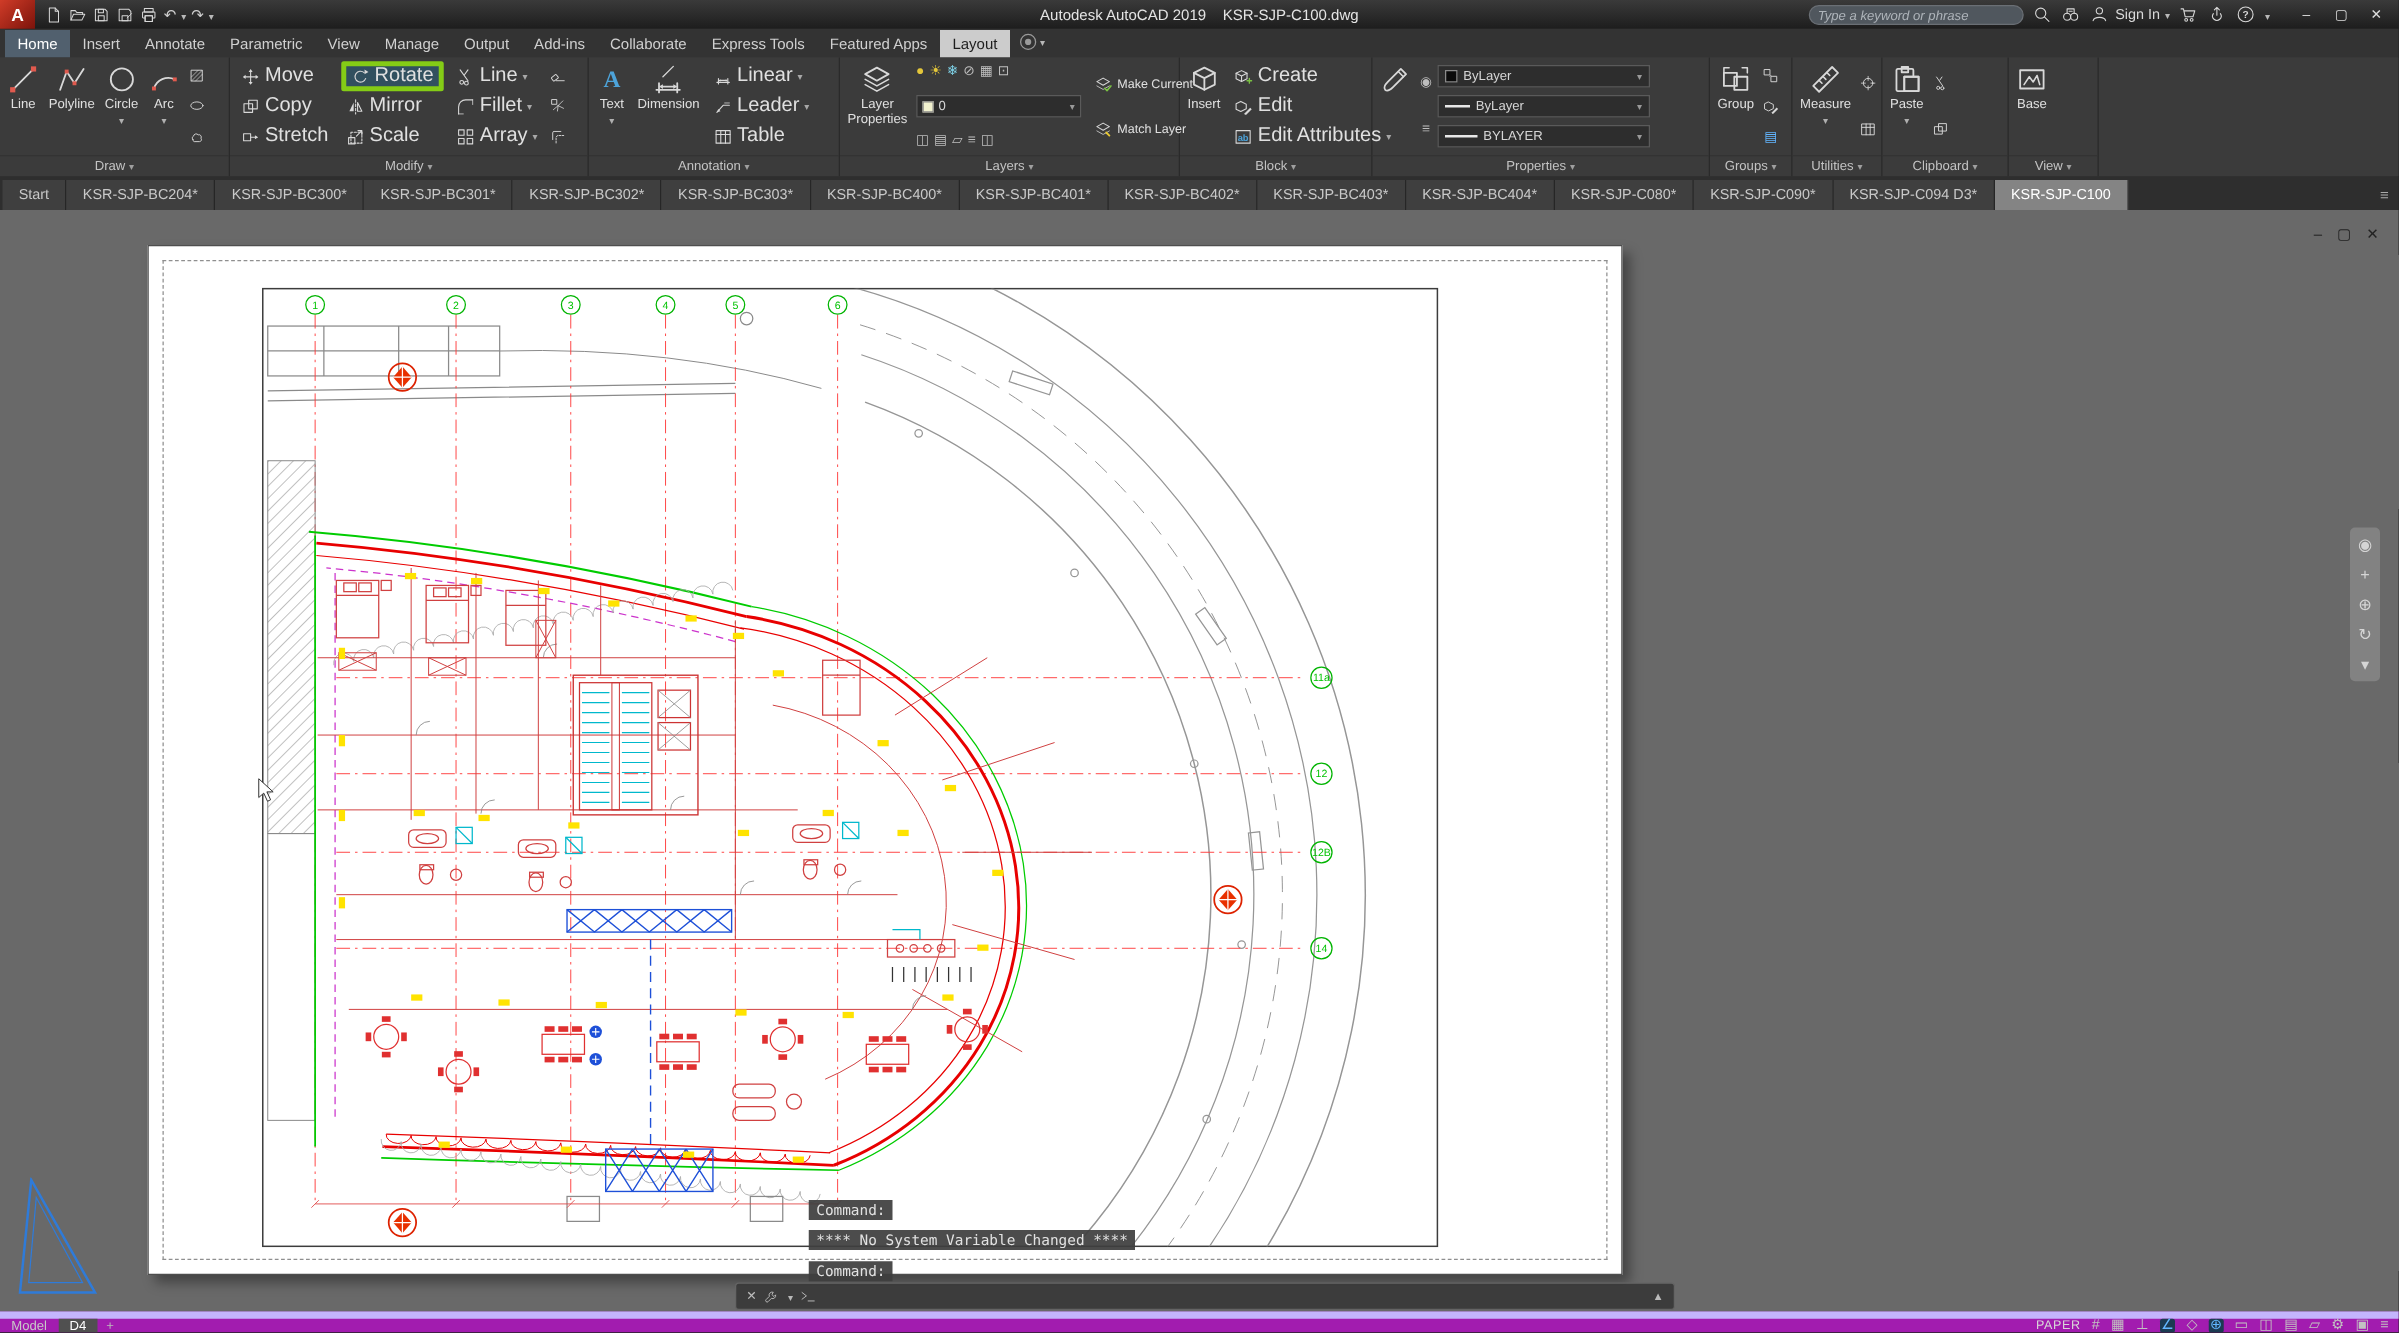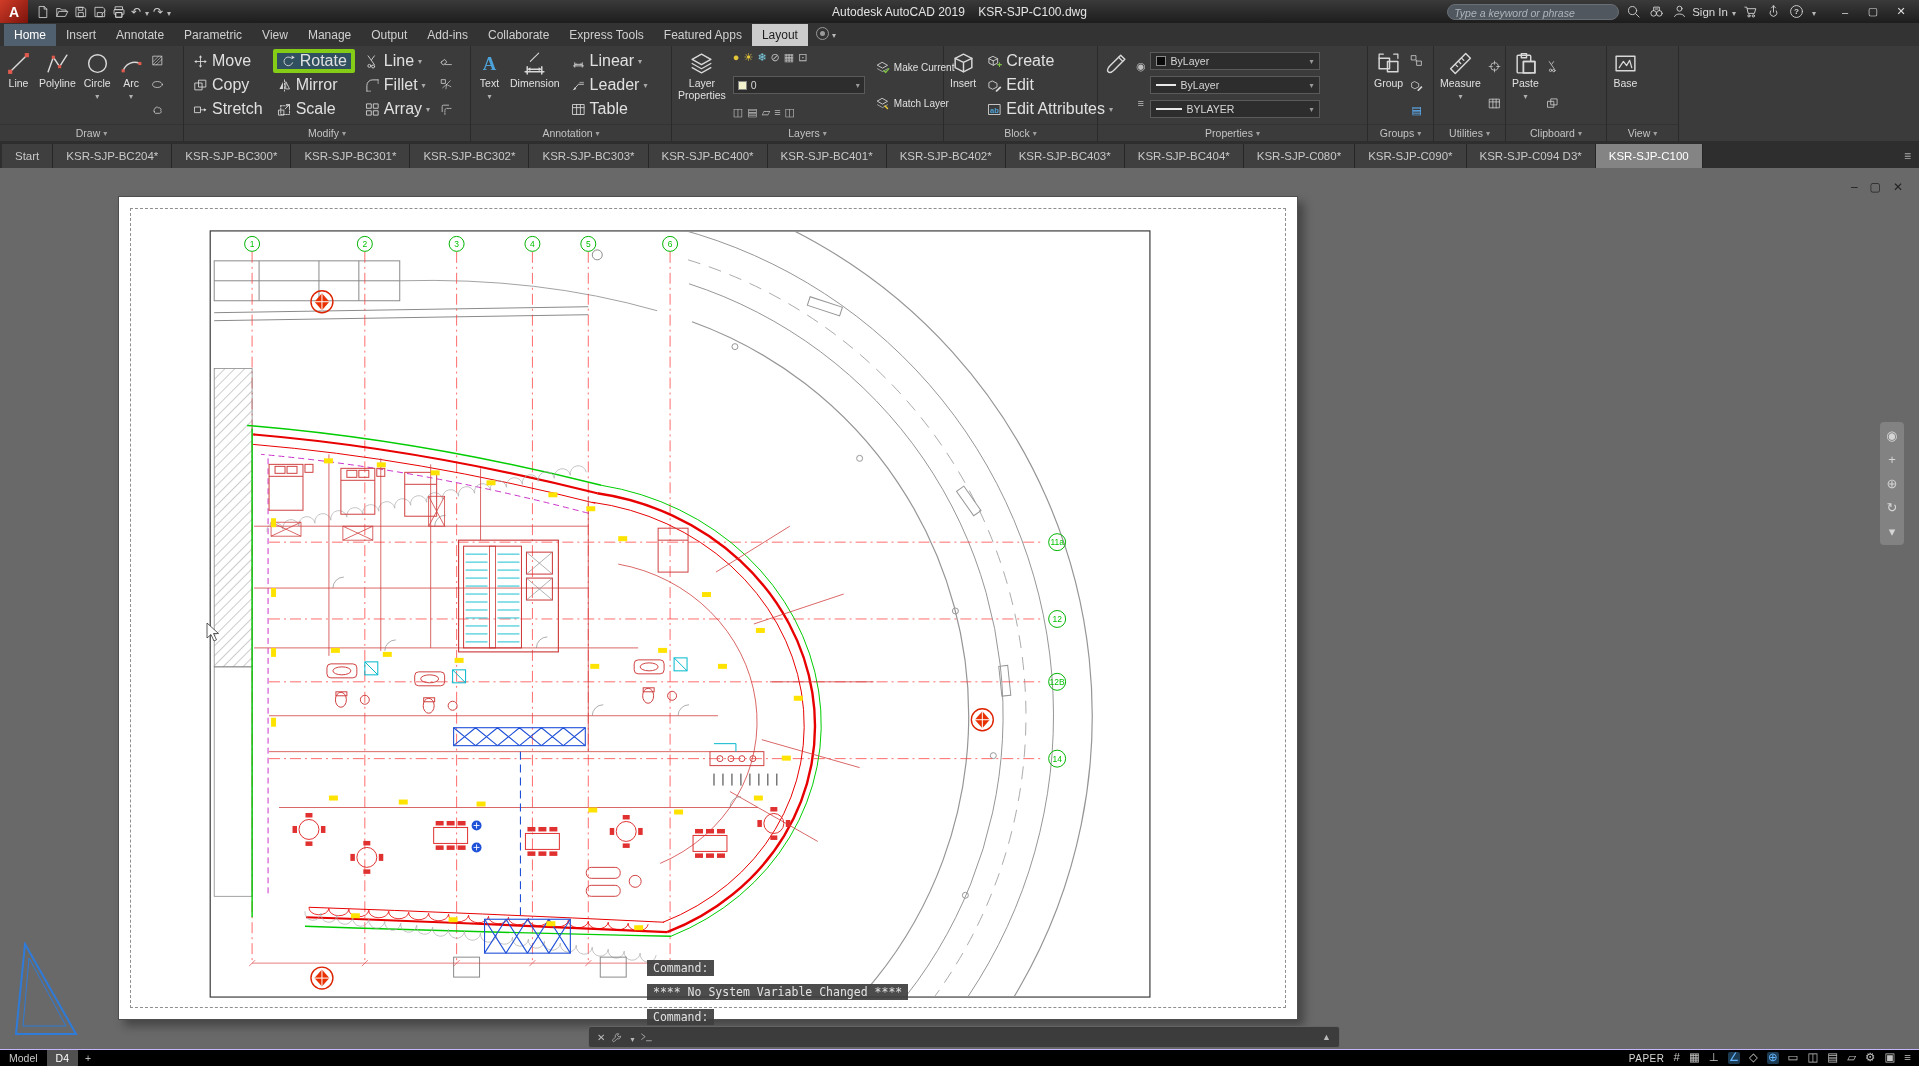--- a/index.html
+++ b/index.html
@@ -107,21 +107,21 @@
   .cmd-bar{position:absolute;left:588px;top:858px;width:752px;height:22px;display:flex;align-items:center;
     gap:6px;padding:0 8px;background:rgba(58,58,58,.96);border:1px solid #646464;border-radius:3px;color:#cfcfcf}
   .cmd-bar .ic13 svg{stroke:#bdbdbd}
   .cmd-x{font-size:10px;color:#bdbdbd;cursor:pointer}
   .cmd-input{flex:1;background:transparent;border:none;outline:none;color:#ddd;font-size:12px;
     font-style:italic;font-family:"Liberation Sans",sans-serif}
   .cmd-input::placeholder{color:#9f9f9f;font-style:italic}
   .cmd-up{margin-left:auto;font-size:9px;color:#bbb;cursor:pointer}
 
   
-  .statusbar{height:17px;background:#000000;border-top:1px solid #c4b5fd;display:flex;align-items:center;
+  .statusbar{height:17px;background:#a21caf;border-top:6px solid #c4b5fd;display:flex;align-items:center;
     color:#c8c8c8;font-size:10.5px;flex:0 0 auto}
   .sbtab{padding:0 9px;height:100%;display:flex;align-items:center;cursor:pointer}
   .sbtab.active{background:#505050;color:#fff}
   .sbplus{padding:0 7px;cursor:pointer;color:#bbb}
   .sbright{margin-left:auto;display:flex;align-items:center;gap:9px;padding-right:8px}
   .spacelabel{font-size:10px;letter-spacing:.5px;color:#d8d8d8}
   .sico{font-size:11.5px;color:#c2c2c2;cursor:pointer;line-height:1}
   .sico.active{color:#63b6ff;background:#1c3a52;border-radius:2px;padding:0 1px}
 </style>
 </head>

